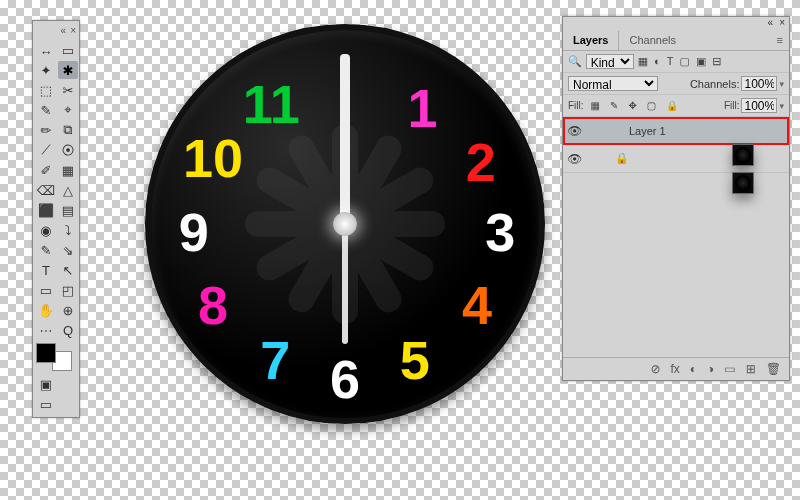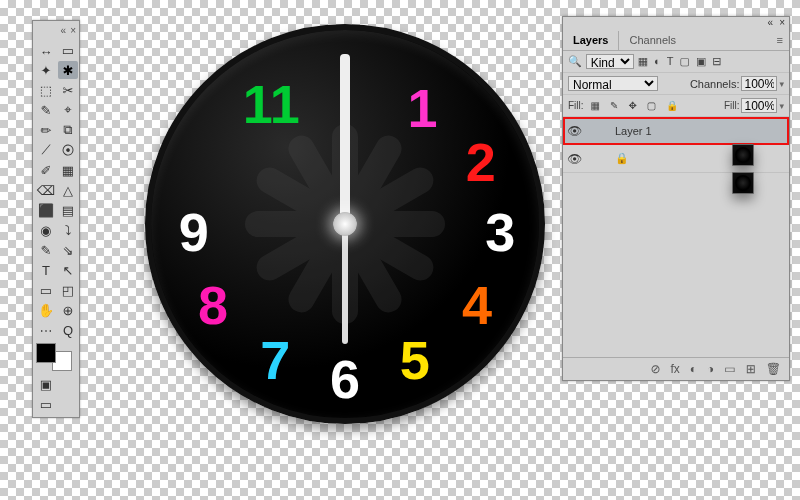--- a/index.html
+++ b/index.html
@@ -106,21 +106,21 @@
     display:flex; align-items:center; height:28px; padding:0 4px; gap:6px;
     border-bottom:1px solid #c2c2c2;
   }
   .layer.selected { background:#b7bcc1; outline:2px solid #e11; outline-offset:-2px;}
   .layer .eye { width:14px; text-align:center; cursor:pointer; font-size:12px;}
   .layer .thumb { width:22px; height:22px; border:1px solid #666; background:#000; border-radius:1px; position:relative;}
   .layer .thumb.clock::after{
     content:""; position:absolute; inset:2px; border-radius:50%;
     background: radial-gradient(circle,#fff2 0,#000 60%);
   }
-  .layer .name { flex:1; font-style: normal; }
+  .layer .name { flex:1; font-style: normal; margin-left: 14px; }
   .layer.bg .name { font-style: italic; }
   .layer .lock { font-size:11px;}
   .panel .footer {
     display:flex; justify-content:flex-end; gap:10px; padding:4px 8px;
     border-top:1px solid #aaa; font-size:12px; color:#555;
   }
   .panel .footer span { cursor:pointer; }
   .numfield { width:36px; text-align:right; padding:4px 2px;}
   .blk { display:inline-flex; align-items:center; gap:2px; }
   .cv { font-size:9px; color:#666; }
@@ -150,20 +150,21 @@
   <div class="center-dot"></div>
     <div class="num" style="left: 70%; top: 20%; color: rgb(255, 51, 204);">1</div>
     <div class="num" style="left: 85%; top: 34%; color: rgb(255, 26, 26);">2</div>
     <div class="num" style="left: 90%; top: 52%; color: rgb(255, 255, 255);">3</div>
     <div class="num" style="left: 84%; top: 71%; color: rgb(255, 106, 0);">4</div>
     <div class="num" style="left: 68%; top: 85%; color: rgb(255, 227, 0);">5</div>
     <div class="num" style="left: 50%; top: 90%; color: rgb(255, 255, 255);">6</div>
     <div class="num" style="left: 32%; top: 85%; color: rgb(42, 212, 255);">7</div>
     <div class="num" style="left: 16%; top: 71%; color: rgb(255, 26, 179);">8</div>
     <div class="num" style="left: 11%; top: 52%; color: rgb(255, 255, 255);">9</div>
+    <div class="num" style="left: 16%; top: 33%; color: rgb(255, 227, 0);">10</div>
     <div class="num" style="left: 31%; top: 19%; color: rgb(0, 204, 51);">11</div>
   </div>
 
 <div class="tools">
   <div class="tabbar">
     <span>«</span>
     <span>×</span>
   </div>
   <div class="tool-grid" id="tool-grid">
       <div class="tool">↔</div>

